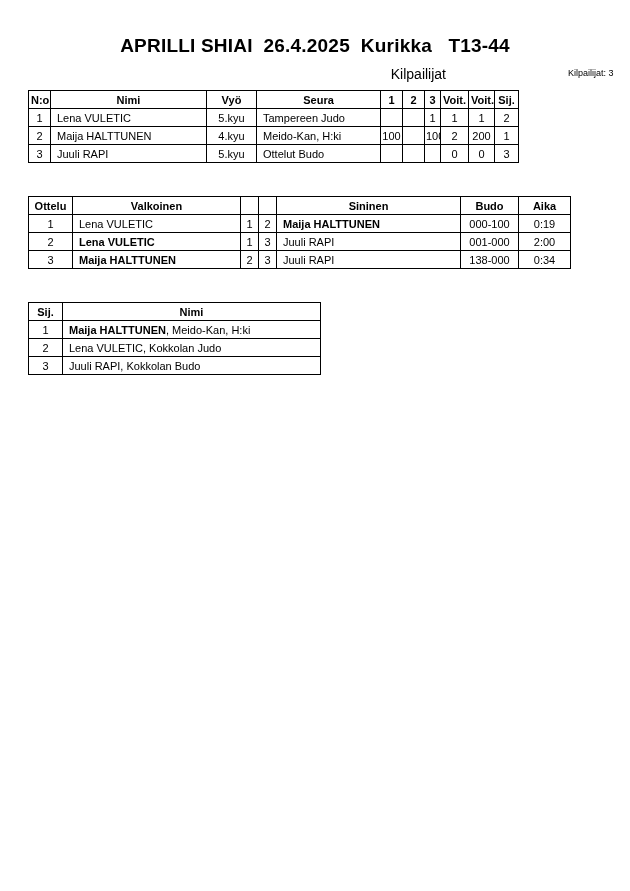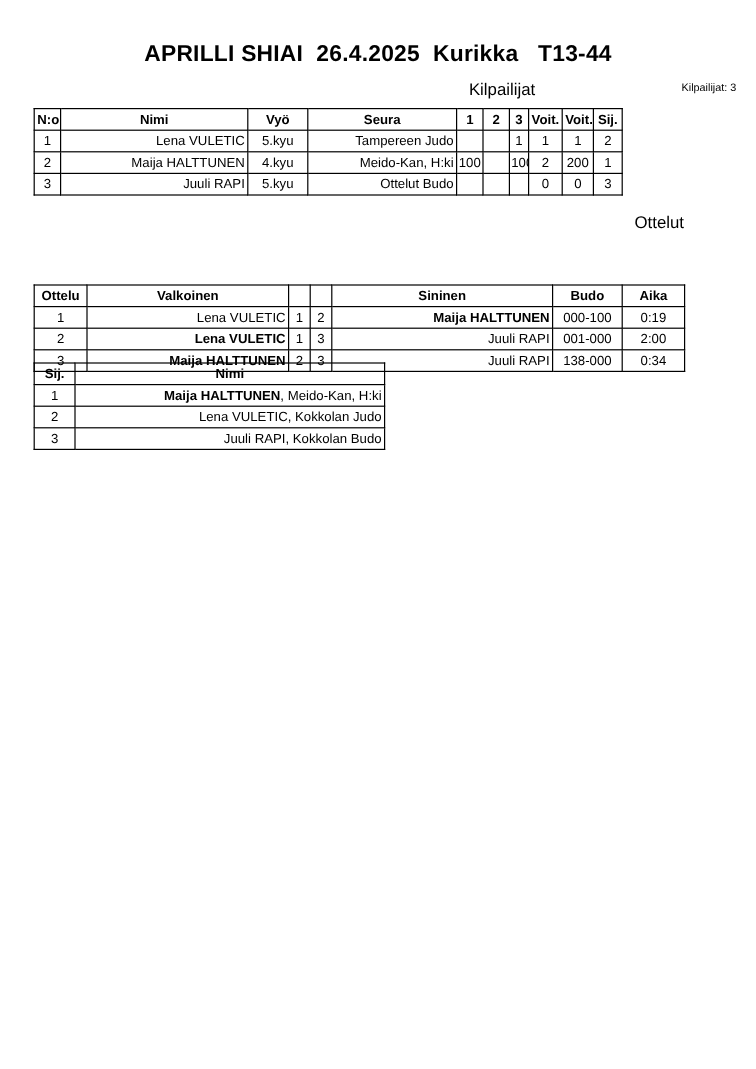--- a/index.html
+++ b/index.html
@@ -37,33 +37,33 @@
     font-size: 9px;
     margin-left: 24px;
   }
   table {
     position: absolute;
     border-collapse: collapse;
     table-layout: fixed;
     font-size: 11px;
   }
   #t-kilpailijat { left: 28px; top: 90px;  width: 490px; }
-  #t-ottelut     { left: 28px; top: 196px; width: 542px; margin-top: 41px; }
+  #t-ottelut     { left: 28px; top: 196px; width: 542px; }
   #t-tulokset    { left: 28px; top: 302px; width: 292px; }
   th, td {
     border: 1px solid #000;
     height: 18px;
     padding: 0 2px;
     overflow: hidden;
     white-space: nowrap;
     font-weight: 400;
   }
   th { font-weight: 700; text-align: center; }
   td.c { text-align: center; }
-  td.l { text-align: right; padding-left: 6px; }
+  td.l { text-align: left; padding-left: 6px; }
   td.num { padding: 0 1px; text-align: center; }
   .w { font-weight: 700; }
 </style>
 </head>
 <body>
 
 <div class="page">
 
   <div class="title">APRILLI SHIAI  26.4.2025  Kurikka   T13-44</div>
 
@@ -128,21 +128,20 @@
       <td class="num"></td>
       <td class="num"></td>
       <td class="num"></td>
       <td class="c">0</td>
       <td class="c">0</td>
       <td class="c">3</td>
     </tr>
   </tbody>
     </table>
 
-  <div class="section-heading" id="h-ottelut">Ottelut</div>
 
   <table id="t-ottelut">
     <colgroup>
       <col style="width:44px">
         <col style="width:168px">
         <col style="width:18px">
         <col style="width:18px">
       <col style="width:184px">
         <col style="width:58px">
         <col style="width:52px">

